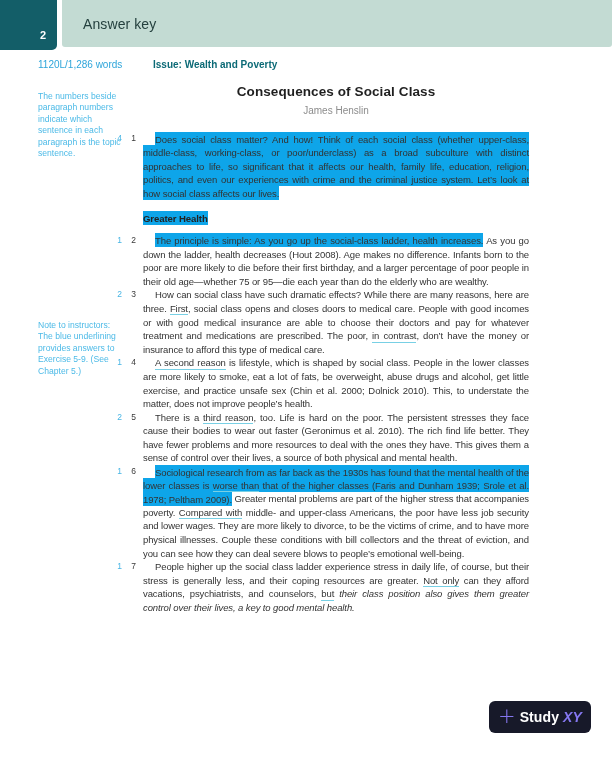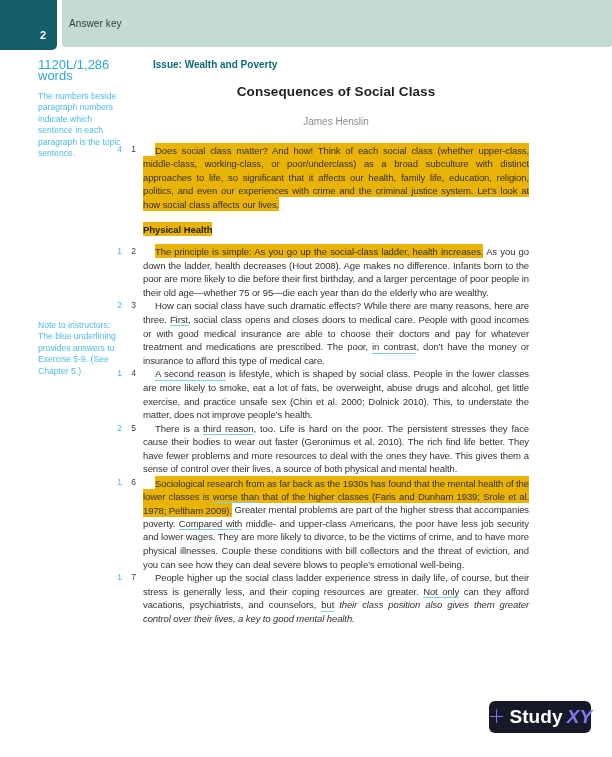--- a/index.html
+++ b/index.html
@@ -6,78 +6,78 @@
   .page{
     position:relative;width:612px;height:757px;background:#ffffff;overflow:hidden;
     font-family:"Liberation Sans","DejaVu Sans",sans-serif;
   }
   
   .header-bar{
     position:absolute;left:62px;top:0;right:0;height:47px;
     background:#c3dbd3;border-radius:0 0 3px 3px;
     display:flex;align-items:center;
   }
-  .header-label{font-size:10px;color:#24403e;padding-left:7px;letter-spacing:.1px;}
+  .header-label{font-size:14px;color:#24403e;padding-left:21px;letter-spacing:.1px;}
   .page-num-box{
     position:absolute;left:0;top:0;width:57px;height:50px;
     background:#135e68;border-radius:0 0 5px 0;
     display:flex;align-items:flex-end;justify-content:flex-end;
     box-sizing:border-box;padding:0 11px 9px 0;
   }
   .page-num{color:#ffffff;font-size:11px;font-weight:bold;}
   
   .lexile{
     position:absolute;left:38px;top:59px;width:100px;
-    font-size:13px;color:#2fa5da;color:#2ea5da;line-height:11px;
+    font-size:10px;color:#2fa5da;color:#2ea5da;line-height:11px;
   }
   .margin-note{
     position:absolute;left:38px;width:88px;
     font-size:8.6px;line-height:11.4px;color:#4cbae7;
   }
   .note-topic{top:91px;}
   .note-instructors{top:320px;}
   
   .article{position:absolute;left:143px;top:55px;width:386px;}
   .issue-label{font-size:10px;font-weight:bold;color:#0c6a76;margin:4px 0 0 10px;}
   .article-title{
     text-align:center;font-size:13.5px;font-weight:bold;color:#1f1f1f;
     margin-top:14px;letter-spacing:.1px;
   }
-  .byline{text-align:center;font-size:10px;color:#8c8c8c;margin-top:17px;}
+  .byline{text-align:center;font-size:10px;color:#8c8c8c;margin-top:6px;}
   .article-body{margin-top:16px;}
   .block-para{
     position:relative;font-size:9.5px;line-height:13.6px;color:#333333;
     text-indent:12px;text-align:justify;letter-spacing:-0.1px;
   }
   .num-blue{
     position:absolute;left:-31px;top:0;width:10px;text-align:right;
     font-size:8.5px;line-height:13.6px;color:#47b5e4;text-indent:0;
   }
   .num-black{
     position:absolute;left:-17px;top:0;width:10px;text-align:right;
     font-size:8.5px;line-height:13.6px;color:#3a3a3a;text-indent:0;
   }
   .block-heading{
     font-size:9.6px;font-weight:bold;color:#222222;
     margin:13px 0 10px 0;letter-spacing:-0.1px;
   }
-  .hl{background:#eab308;padding:1.5px 0;-webkit-box-decoration-break:clone;box-decoration-break:clone;}
+  .hl{background:#0ea5e9;padding:1.5px 0;-webkit-box-decoration-break:clone;box-decoration-break:clone;}
   .ul{border-bottom:1.4px solid #78d0e5;padding-bottom:.5px;}
   .it{font-style:italic;}
   
   .logo{
     position:absolute;left:489px;top:701px;width:102px;height:32px;
     background:#171929;border-radius:6px;
     display:flex;align-items:center;justify-content:center;gap:4px;
   }
   .logo-plus{
     color:#8577f0;font-size:21px;font-weight:200;line-height:1;
     margin-top:-2px;font-family:"DejaVu Sans",sans-serif;
   }
-  .logo-text{font-size:19px;font-weight:bold;letter-spacing:.1px;text-align:center;}
+  .logo-text{font-size:14px;font-weight:bold;letter-spacing:.1px;text-align:center;}
   .logo-study{color:#ffffff;}
   .logo-xy{color:#8577f0;font-style:italic;}
 </style>
 </head>
 <body>
 
 <div class="page">
 
   <div class="header-bar">
     <span class="header-label">Answer key</span>
@@ -89,21 +89,21 @@
   <div class="lexile">1120L/1,286 words</div>
   <div class="margin-note note-topic">The numbers beside paragraph numbers indicate which sentence in each paragraph is the topic sentence.</div>
   <div class="margin-note note-instructors">Note to instructors: The blue underlining provides answers to Exercise 5-9. (See Chapter 5.)</div>
 
   <div class="article">
     <div class="issue-label">Issue: Wealth and Poverty</div>
     <div class="article-title">Consequences of Social Class</div>
     <div class="byline">James Henslin</div>
     <div class="article-body">
         <div class="block-para"><span class="num-blue">4</span><span class="num-black">1</span><span class="hl">Does social class matter? And how! Think of each social class (whether upper-class, middle-class, working-class, or poor/underclass) as a broad subculture with distinct approaches to life, so significant that it affects our health, family life, education, religion, politics, and even our experiences with crime and the criminal justice system. Let’s look at how social class affects our lives.</span></div>
-        <div class="block-heading"><span class="hl">Physical Health</span></div>
+        <div class="block-heading"><span class="hl">Greater Health</span></div>
         <div class="block-para"><span class="num-blue">1</span><span class="num-black">2</span><span class="hl">The principle is simple: As you go up the social-class ladder, health increases.</span><span> As you go down the ladder, health decreases (Hout 2008). Age makes no difference. Infants born to the poor are more likely to die before their first birthday, and a larger percentage of poor people in their old age—whether 75 or 95—die each year than do the elderly who are wealthy.</span></div>
         <div class="block-para"><span class="num-blue">2</span><span class="num-black">3</span><span>How can social class have such dramatic effects? While there are many reasons, here are three. </span><span class="ul">First</span><span>, social class opens and closes doors to medical care. People with good incomes or with good medical insurance are able to choose their doctors and pay for whatever treatment and medications are prescribed. The poor, </span><span class="ul">in contrast</span><span>, don’t have the money or insurance to afford this type of medical care.</span></div>
         <div class="block-para"><span class="num-blue">1</span><span class="num-black">4</span><span class="ul">A second reason</span><span> is lifestyle, which is shaped by social class. People in the lower classes are more likely to smoke, eat a lot of fats, be overweight, abuse drugs and alcohol, get little exercise, and practice unsafe sex (Chin et al. 2000; Dolnick 2010). This, to understate the matter, does not improve people’s health.</span></div>
         <div class="block-para"><span class="num-blue">2</span><span class="num-black">5</span><span>There is a </span><span class="ul">third reason</span><span>, too. Life is hard on the poor. The persistent stresses they face cause their bodies to wear out faster (Geronimus et al. 2010). The rich find life better. They have fewer problems and more resources to deal with the ones they have. This gives them a sense of control over their lives, a source of both physical and mental health.</span></div>
         <div class="block-para"><span class="num-blue">1</span><span class="num-black">6</span><span class="hl">Sociological research from </span><span class="hl ul">as far back as</span><span class="hl"> the 1930s has found that the mental health of the lower classes is </span><span class="hl ul">worse than</span><span class="hl"> that of the higher classes (Faris and Dunham 1939; Srole et al. 1978; Peltham 2009).</span><span> Greater mental problems are part of the higher stress that accompanies poverty. </span><span class="ul">Compared with</span><span> middle- and upper-class Americans, the poor have less job security and lower wages. They are more likely to divorce, to be the victims of crime, and to have more physical illnesses. Couple these conditions with bill collectors and the threat of eviction, and you can see how they can deal severe blows to people’s emotional well-being.</span></div>
         <div class="block-para"><span class="num-blue">1</span><span class="num-black">7</span><span>People higher up the social class ladder experience stress in daily life, of course, but their stress is generally less, and their coping resources are greater. </span><span class="ul">Not only</span><span> can they afford vacations, psychiatrists, and counselors, </span><span class="ul">but</span><span> </span><span class="it">their class position also gives them greater control over their lives, a key to good mental health.</span></div>
       </div>
   </div>
 
   <div class="logo">

